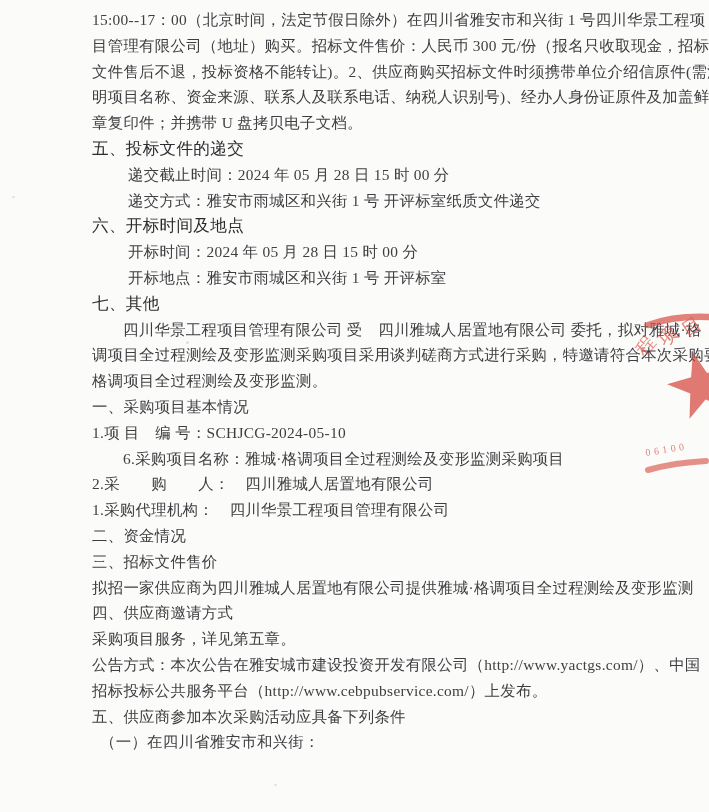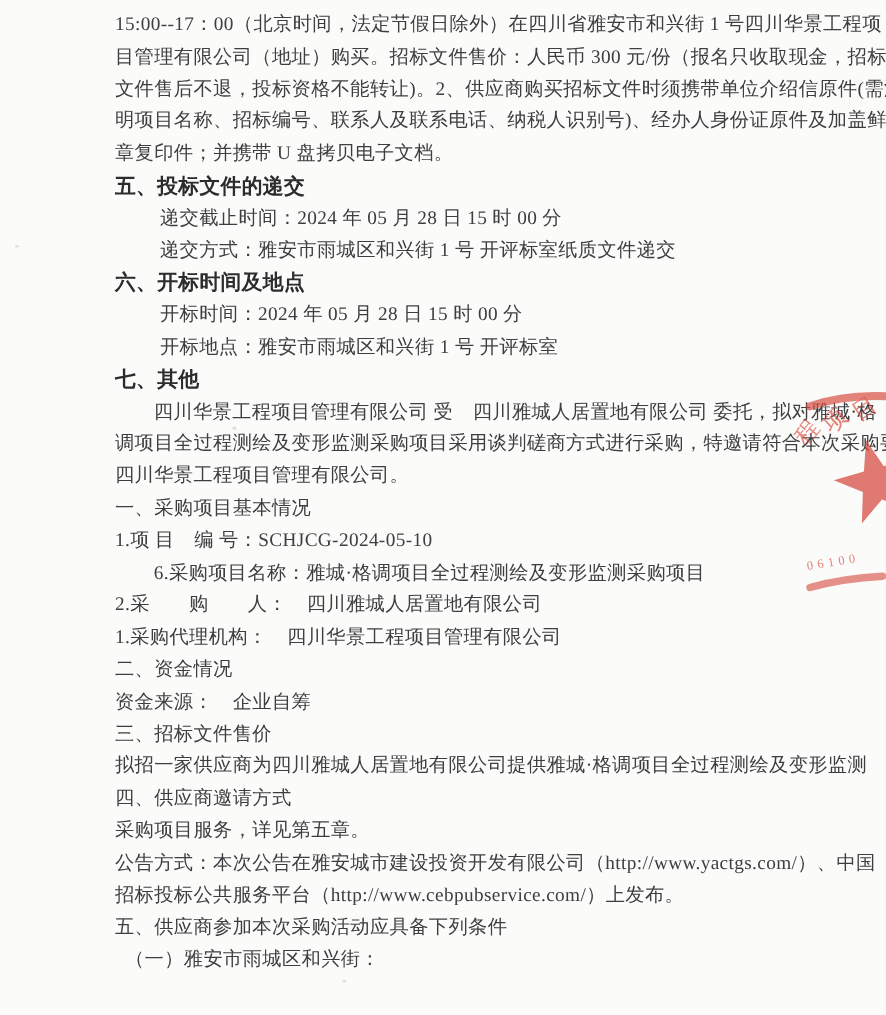--- a/index.html
+++ b/index.html
@@ -19,21 +19,21 @@
     left:92px; top:7px;
     width:524px;
   }
   .line {
     height:25.8px;
     line-height:25.8px;
     white-space:nowrap;
     letter-spacing:.3px;
   }
   .line.heading {
-    font-weight:bold;
+    font-weight:normal;
     font-size:16.6px;
     color:#2c2c30;
   }
   .line.sub    { padding-left:36px; }
   .line.indent2{ padding-left:31px; }
   .line.cond   { padding-left:8px; }
   .stamp {
     position:absolute;
     left:630px; top:303px;
     width:79px; height:177px;
@@ -50,47 +50,46 @@
 </style>
 </head>
 <body>
 
 <div class="page" style="background: rgb(251, 251, 249); color: rgb(62, 62, 66);">
 
   <div class="content">
       <div class="line body">15:00--17：00（北京时间，法定节假日除外）在四川省雅安市和兴街 1 号四川华景工程项</div>
       <div class="line body">目管理有限公司（地址）购买。招标文件售价：人民币 300 元/份（报名只收取现金，招标</div>
       <div class="line body">文件售后不退，投标资格不能转让)。2、供应商购买招标文件时须携带单位介绍信原件(需注</div>
-      <div class="line body">明项目名称、招标编号、联系人及联系电话、纳税人识别号)、经办人身份证原件及加盖鲜</div>
+      <div class="line body">明项目名称、资金来源、联系人及联系电话、纳税人识别号)、经办人身份证原件及加盖鲜</div>
       <div class="line body">章复印件；并携带 U 盘拷贝电子文档。</div>
       <div class="line heading">五、投标文件的递交</div>
       <div class="line sub">递交截止时间：2024 年 05 月 28 日  15 时 00 分</div>
       <div class="line sub">递交方式：雅安市雨城区和兴街 1 号  开评标室纸质文件递交</div>
       <div class="line heading">六、开标时间及地点</div>
       <div class="line sub">开标时间：2024 年 05 月 28 日  15 时 00 分</div>
       <div class="line sub">开标地点：雅安市雨城区和兴街 1 号  开评标室</div>
       <div class="line heading">七、其他</div>
       <div class="line indent2">四川华景工程项目管理有限公司 受　四川雅城人居置地有限公司 委托，拟对雅城·格</div>
       <div class="line body">调项目全过程测绘及变形监测采购项目采用谈判磋商方式进行采购，特邀请符合本次采购要</div>
-      <div class="line body">四川华景工程项目管理有限公司。</div>
+      <div class="line body">格调项目全过程测绘及变形监测。</div>
       <div class="line body">一、采购项目基本情况</div>
       <div class="line body">1.项 目　编 号：SCHJCG-2024-05-10</div>
       <div class="line indent2">6.采购项目名称：雅城·格调项目全过程测绘及变形监测采购项目</div>
       <div class="line body">2.采　　购　　人：　四川雅城人居置地有限公司</div>
       <div class="line body">1.采购代理机构：　四川华景工程项目管理有限公司</div>
       <div class="line body">二、资金情况</div>
-      <div class="line body">资金来源：　企业自筹</div>
       <div class="line body">三、招标文件售价</div>
       <div class="line body">拟招一家供应商为四川雅城人居置地有限公司提供雅城·格调项目全过程测绘及变形监测</div>
       <div class="line body">四、供应商邀请方式</div>
       <div class="line body">采购项目服务，详见第五章。</div>
       <div class="line body">公告方式：本次公告在雅安城市建设投资开发有限公司（http://www.yactgs.com/）、中国</div>
       <div class="line body">招标投标公共服务平台（http://www.cebpubservice.com/）上发布。</div>
       <div class="line body">五、供应商参加本次采购活动应具备下列条件</div>
-      <div class="line cond">（一）雅安市雨城区和兴街：</div>
+      <div class="line cond">（一）在四川省雅安市和兴街：</div>
     </div>
 
   <svg class="stamp" viewBox="0 0 79 177" aria-hidden="true">
 
     <path d="M18,22 C38,15 58,13 79,14" fill="none" stroke-width="6.5" stroke-linecap="round" opacity="0.8" stroke="#d6483d"></path>
 
     <text x="14" y="54" font-size="19" transform="rotate(-50 14 54)" opacity="0.75" fill="#d6483d">程</text>
     <text x="35" y="44" font-size="19" transform="rotate(-42 35 44)" opacity="0.8" fill="#d6483d">项</text>
     <text x="57" y="34" font-size="19" transform="rotate(-33 57 34)" opacity="0.75" fill="#d6483d">目</text>
 

